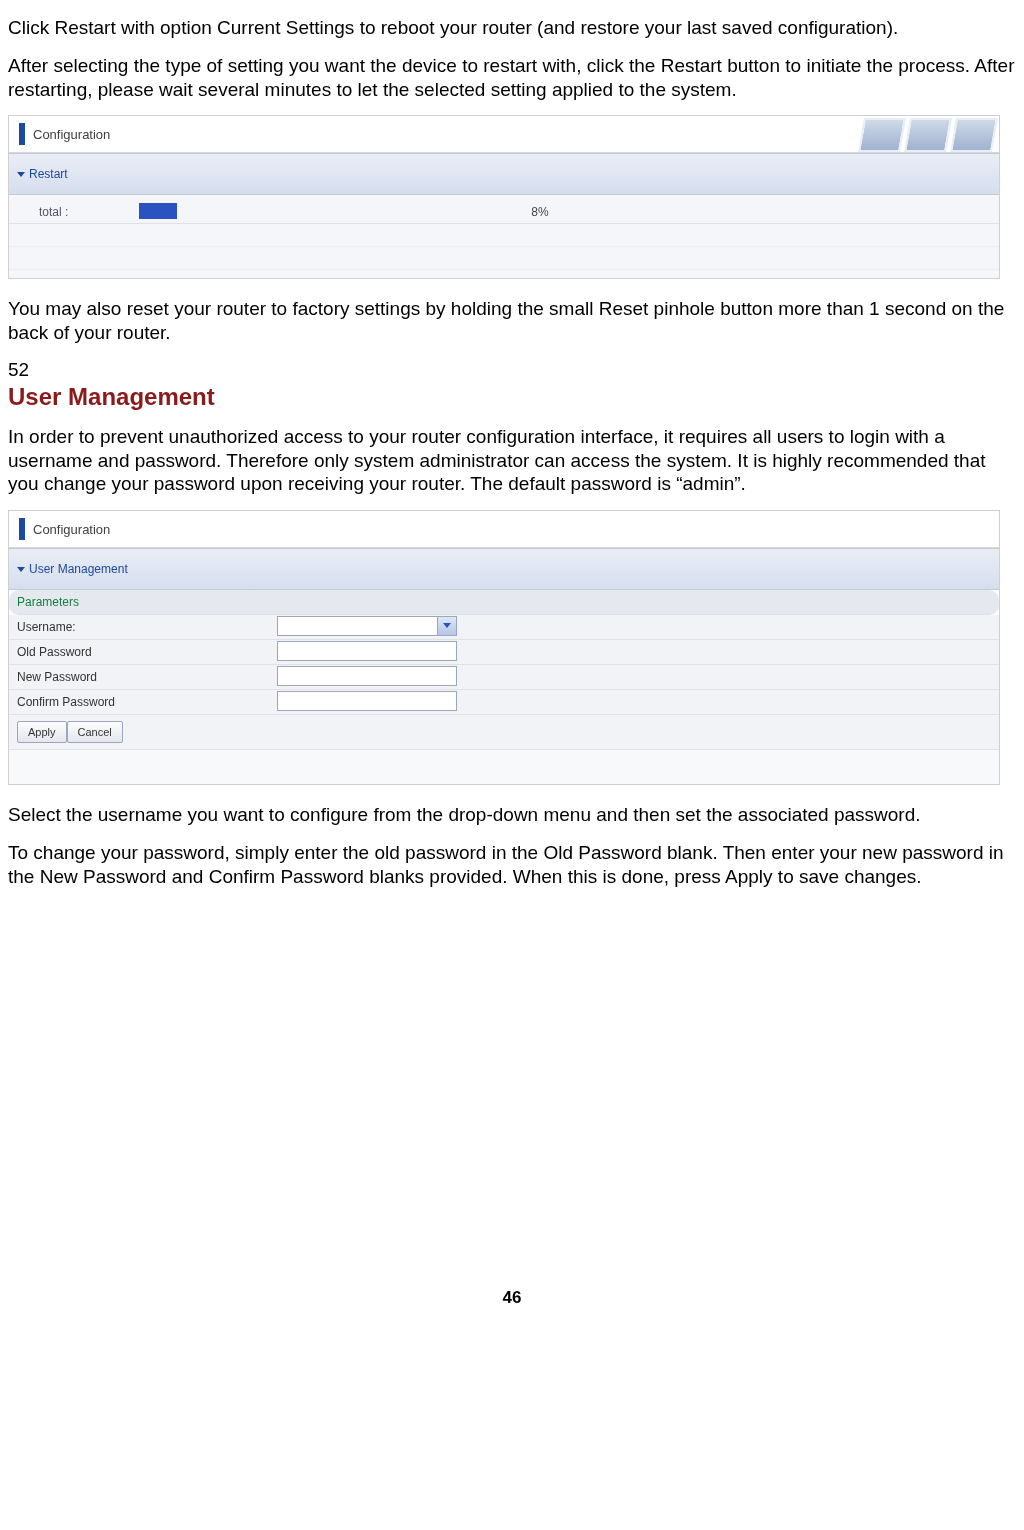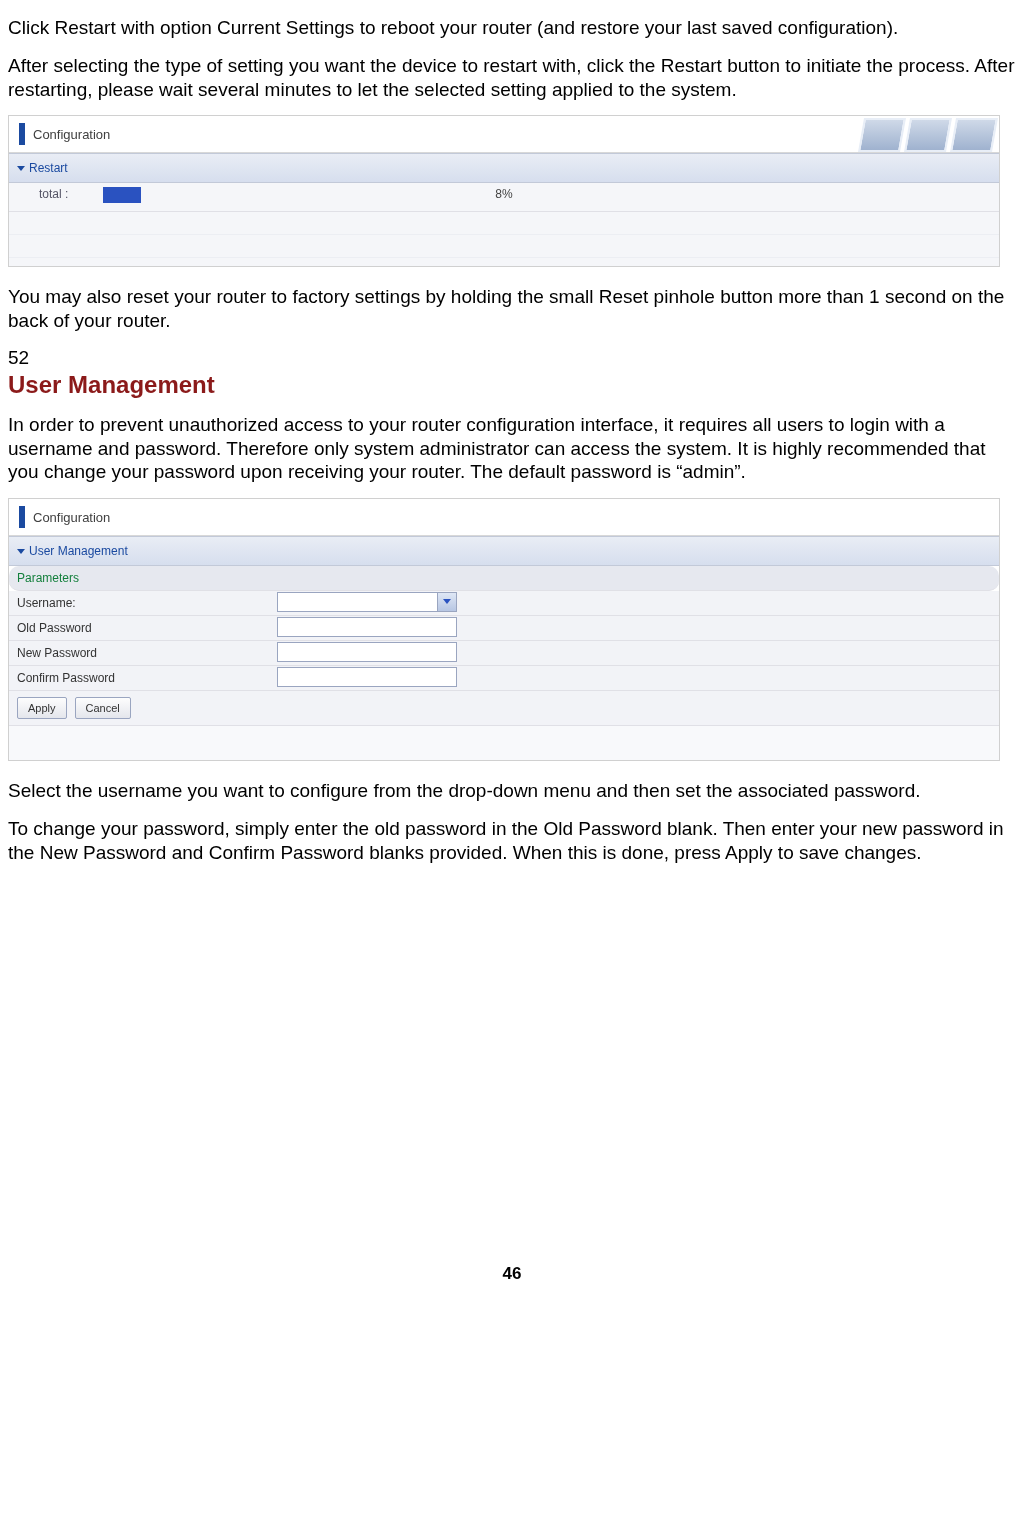--- a/index.html
+++ b/index.html
@@ -80,21 +80,21 @@
   .art .sq {
     width: 38px; height: 30px;
     background: linear-gradient(#cfd9e8, #9fb2cf);
     border: 2px solid #e8eef7;
     transform: skewX(-10deg);
   }
   .section-bar {
     background: linear-gradient(#e9edf5, #d6deee);
     border-top: 1px solid #c2c9d8;
     border-bottom: 1px solid #c2c9d8;
-    padding: 7px 8px;
+    padding: 13px 8px;
     color: #1b4aa0;
     font-size: 12px;
     display: flex;
     align-items: center;
     gap: 4px;
   }
   .section-bar .tri {
     width: 0; height: 0;
     border-left: 4px solid transparent;
     border-right: 4px solid transparent;
@@ -102,25 +102,26 @@
   }
   .info-row {
     background: #eff1f5;
     padding: 4px 12px;
     color: #555566;
     font-size: 12px;
     border-bottom: 1px solid #e0e0e6;
   }
   .progress-row {
     display: flex;
-    align-items: flex-start;
+    align-items: flex-end;
     background: #f5f6f9;
     padding: 4px 12px 4px 30px;
     border-bottom: 1px solid #e0e0e6;
     height: 20px;
+    gap: 36px;
   }
   .progress-row .label { width: 60px; color: #555566; }
   .progress-row .bar {
     width: 38px; height: 16px;
     background: #2a52c0;
     margin-left: 4px;
   }
   .progress-row .pct {
     flex: 1;
     text-align: center;
@@ -183,21 +184,21 @@
     display: inline-block;
     border: 1px solid #9aa5c0;
     background: #ffffff;
     height: 18px;
     width: 178px;
   }
   .button-row {
     padding: 6px 8px;
     background: #f2f3f7;
     display: flex;
-    gap: 8px;
+    gap: 0;
     border-bottom: 1px solid #e0e0e6;
   }
   .btn {
     display: inline-flex;
     align-items: center;
     justify-content: center;
     height: 20px;
     padding: 0 10px;
     font-size: 11px;
     color: #333;

